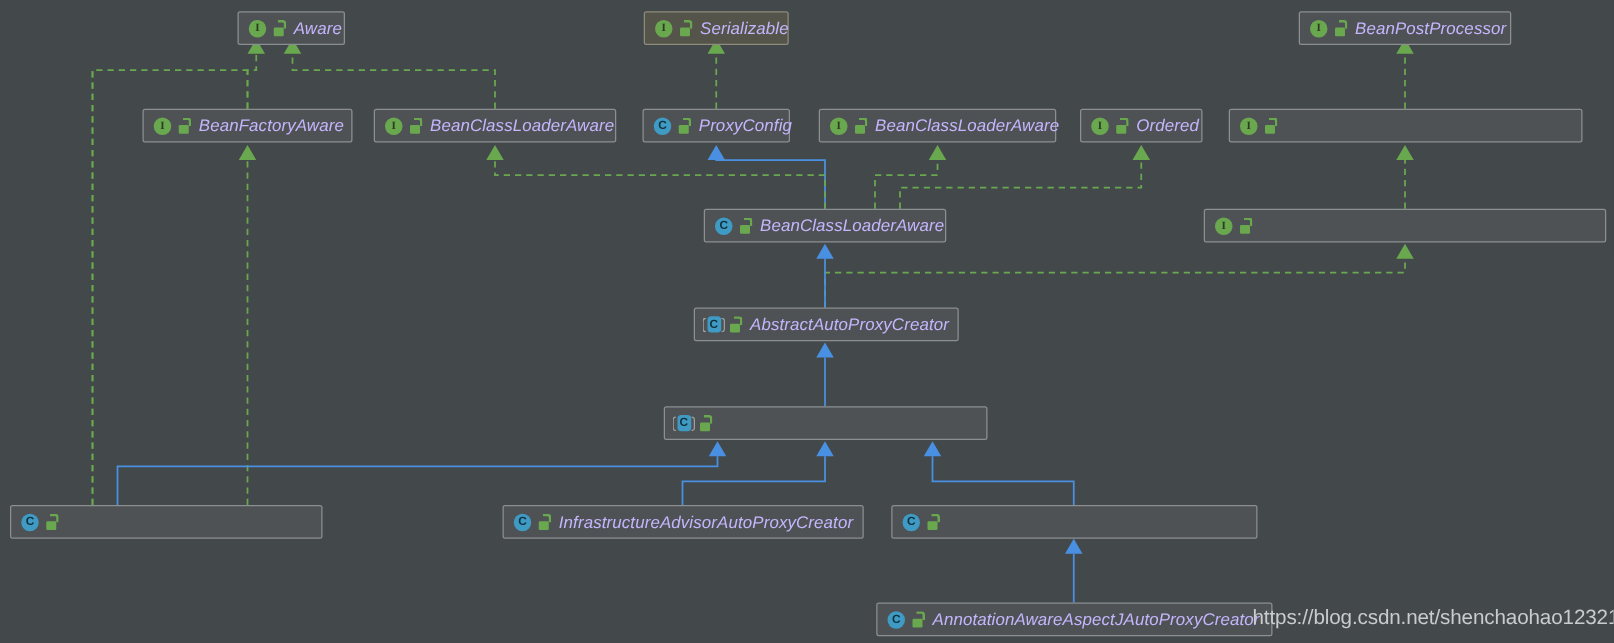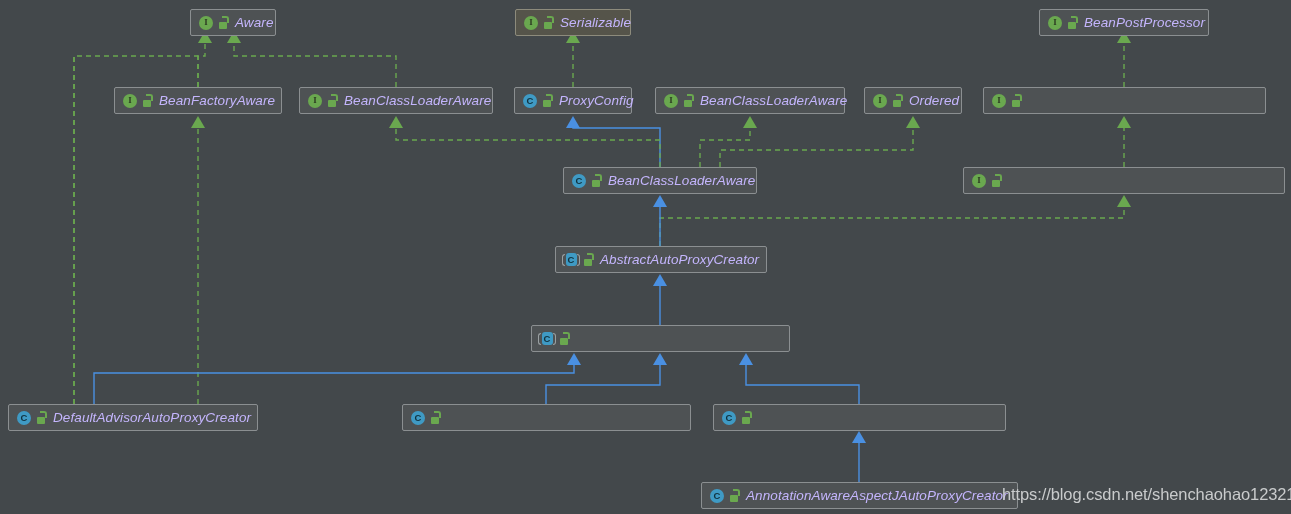--- a/index.html
+++ b/index.html
@@ -322,30 +322,30 @@
         </span>
       </div>
       <div class="node" style="left: 8px; top: 404px; width: 250px;">
         <span class="type-icon cls">
           <span class="disc">C</span>
         </span>
         <span class="vis-icon">
           <span class="body"></span>
           <span class="shackle"></span>
         </span>
-        <span class="node-label">DefaultAdvisorAutoProxyCreator</span>
       </div>
       <div class="node" style="left: 402px; top: 404px; width: 289px;">
         <span class="type-icon cls">
           <span class="disc">C</span>
         </span>
         <span class="vis-icon">
           <span class="body"></span>
           <span class="shackle"></span>
         </span>
+        <span class="node-label">InfrastructureAdvisorAutoProxyCreator</span>
       </div>
       <div class="node" style="left: 713px; top: 404px; width: 293px;">
         <span class="type-icon cls">
           <span class="disc">C</span>
         </span>
         <span class="vis-icon">
           <span class="body"></span>
           <span class="shackle"></span>
         </span>
       </div>

